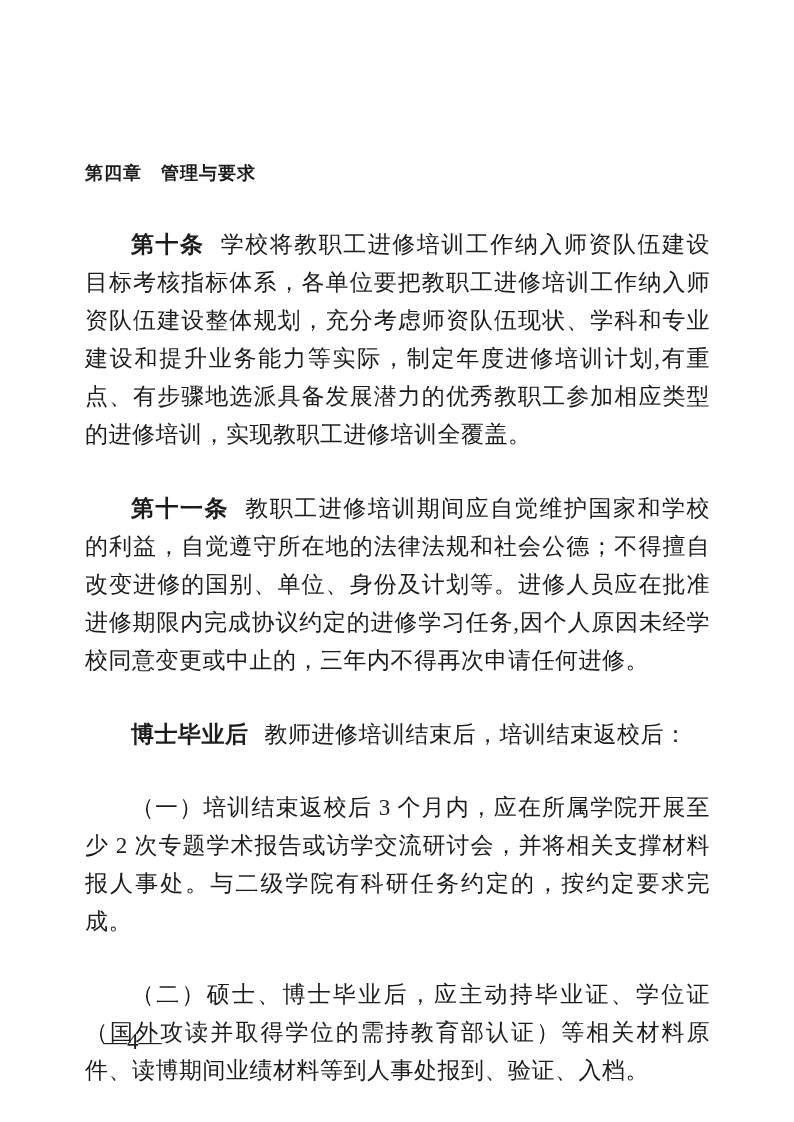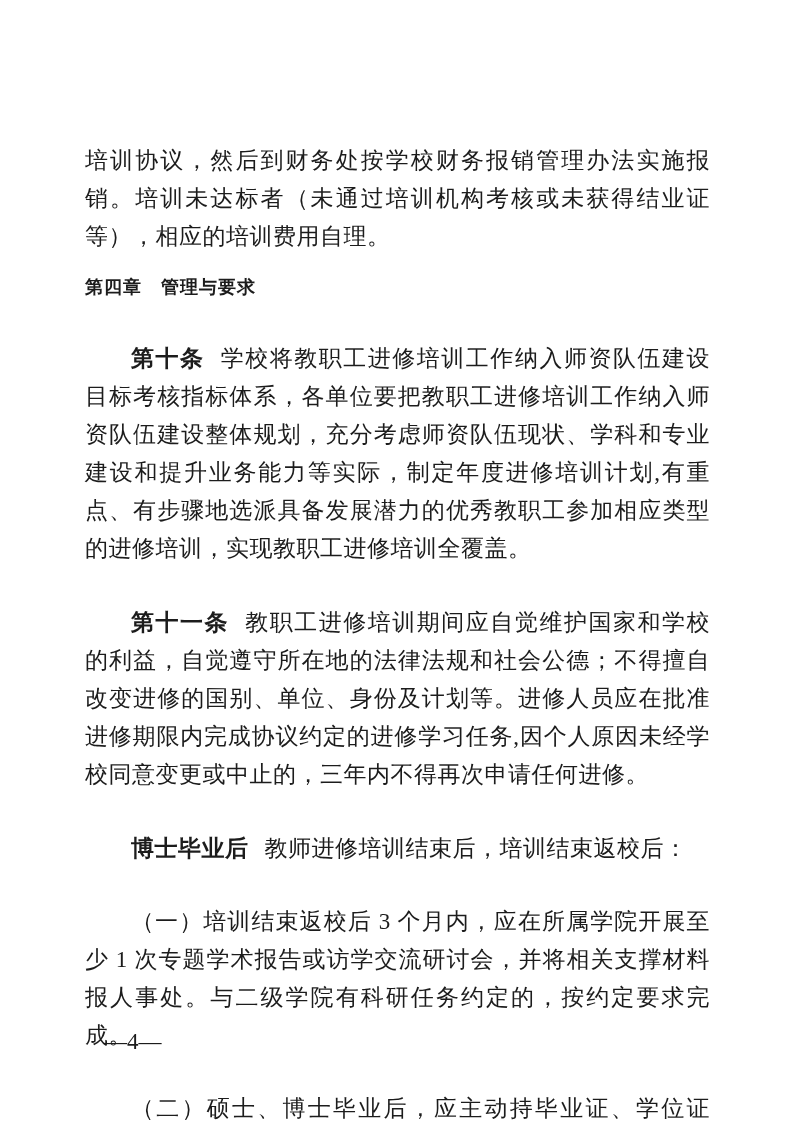--- a/index.html
+++ b/index.html
@@ -58,37 +58,36 @@
     color: #1c1c1c;
     letter-spacing: 0;
   }
 </style>
 </head>
 <body>
 
 <div class="page">
   <div class="body-text">
 
-    <p class="para">培训协议，然后到财务处按学校财务报销管理办法实施报销。培训未达标者（未通过培训机构考核或未获得结业证等），相应的培训费用自理。</p>
 
     <h2 class="chapter">第四章　管理与要求</h2>
 
     <p class="para indent">
       <span class="article-label">第十条</span><span>学校将教职工进修培训工作纳入师资队伍建设目标考核指标体系，各单位要把教职工进修培训工作纳入师资队伍建设整体规划，充分考虑师资队伍现状、学科和专业建设和提升业务能力等实际，制定年度进修培训计划,有重点、有步骤地选派具备发展潜力的优秀教职工参加相应类型的进修培训，实现教职工进修培训全覆盖。</span>
     </p>
 
     <p class="para indent">
       <span class="article-label">第十一条</span><span>教职工进修培训期间应自觉维护国家和学校的利益，自觉遵守所在地的法律法规和社会公德；不得擅自改变进修的国别、单位、身份及计划等。进修人员应在批准进修期限内完成协议约定的进修学习任务,因个人原因未经学校同意变更或中止的，三年内不得再次申请任何进修。</span>
     </p>
 
     <p class="para indent">
       <span class="article-label">博士毕业后</span><span>教师进修培训结束后，培训结束返校后：</span>
     </p>
 
-    <p class="para indent">（一）培训结束返校后 3 个月内，应在所属学院开展至少 1 次专题学术报告或访学交流研讨会，并将相关支撑材料报人事处。与二级学院有科研任务约定的，按约定要求完成。</p>
+    <p class="para indent">（一）培训结束返校后 3 个月内，应在所属学院开展至少 2 次专题学术报告或访学交流研讨会，并将相关支撑材料报人事处。与二级学院有科研任务约定的，按约定要求完成。</p>
 
     <p class="para indent">（二）硕士、博士毕业后，应主动持毕业证、学位证（国外攻读并取得学位的需持教育部认证）等相关材料原件、读博期间业绩材料等到人事处报到、验证、入档。</p>
 
   </div>
 
   <div class="footer">
     <span>—4—</span>
   </div>
 </div>
 

